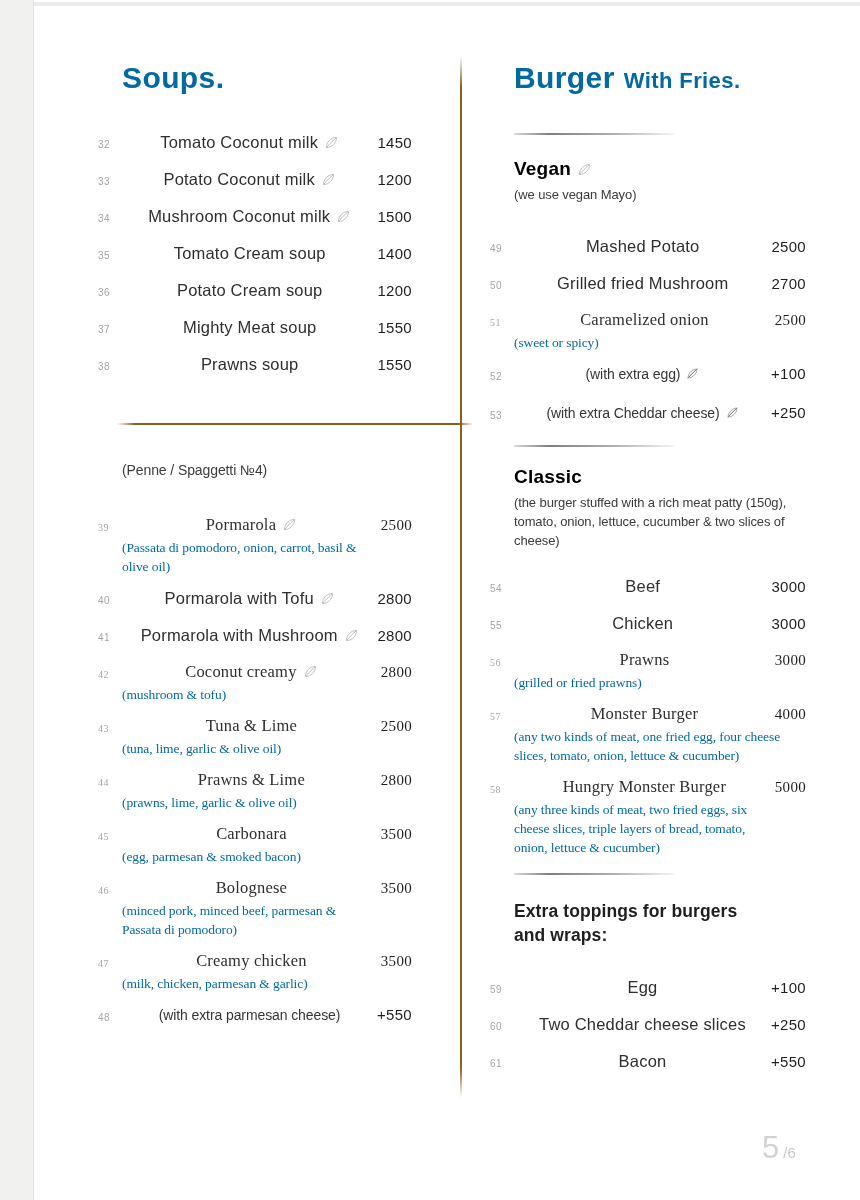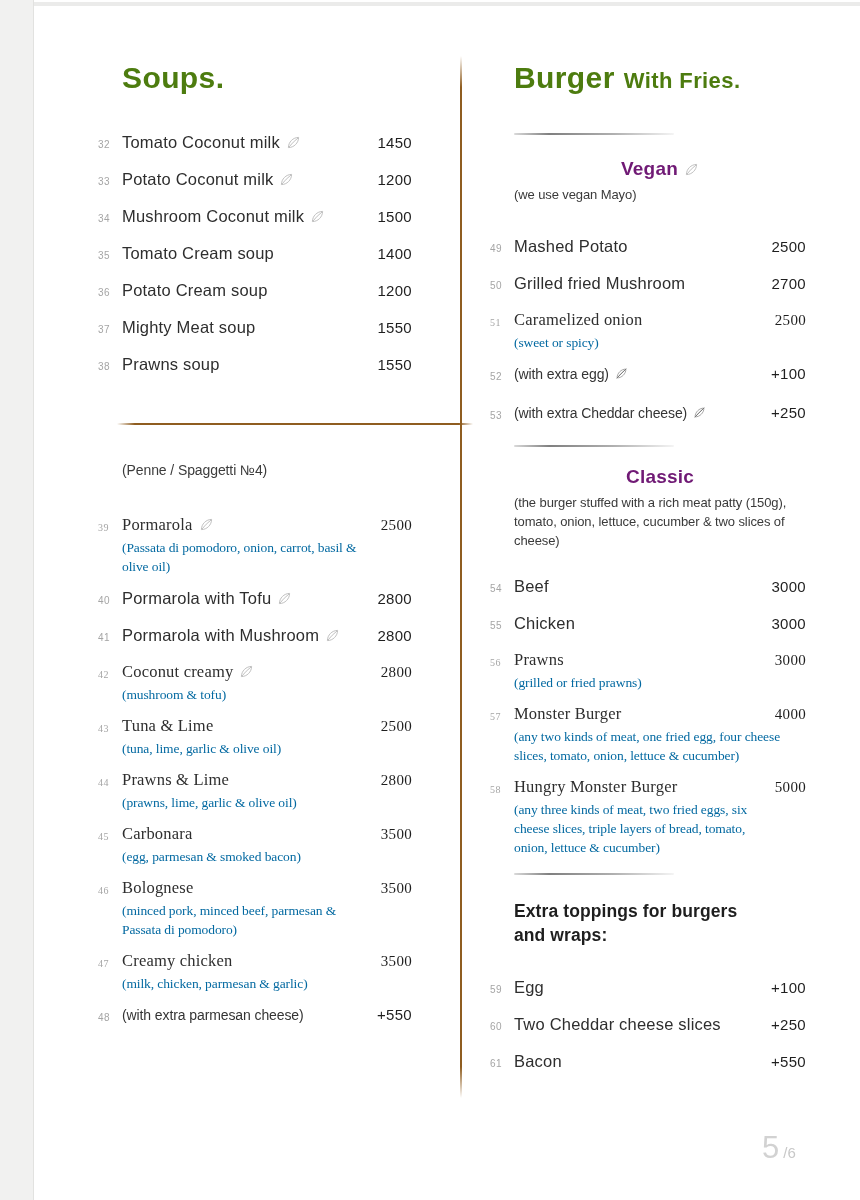--- a/index.html
+++ b/index.html
@@ -12,49 +12,49 @@
 
   .vline { position:absolute; left:460px; top:56px; width:2px; height:1042px;
            background:linear-gradient(to bottom, rgba(143,93,32,0), #8f5d20 3%, #8f5d20 97%, rgba(143,93,32,0)); }
   .hline { position:absolute; left:117px; top:423px; width:356px; height:2px;
            background:linear-gradient(to right, rgba(143,93,32,0), #8f5d20 5%, #8f5d20 96%, rgba(143,93,32,0)); }
 
   .col { position:absolute; top:60px; }
   .col-left  { left:122px; width:290px; }
   .col-right { left:514px; width:292px; }
 
-  .big-title { font-size:30px; font-weight:600; color:#4d7c0f; letter-spacing:.4px;
+  .big-title { font-size:30px; font-weight:600; color:#0369a1; letter-spacing:.4px;
                margin:0; line-height:36px; }
   .title-rest { font-size:22px; margin-left:9px; }
 
   .subtitle { font-size:14px; color:#3c3c3c; line-height:18px; margin-top:8px; letter-spacing:-.1px; }
 
   .gray-divider { width:160px; height:2px; border-radius:1px;
       background:linear-gradient(to right, rgba(120,120,120,.28), rgba(85,85,85,.75) 22%, rgba(110,110,110,.55) 62%, rgba(150,150,150,.10)); }
   .gd-1 { margin-top:34px; }
   .gd-2 { margin-top:22px; }
   .gd-3 { margin-top:16px; }
 
-  .sub-head { font-size:19px; font-weight:600; color:#701a75; line-height:23px; margin:22px 0 0 0; letter-spacing:.2px;text-align:center; }
+  .sub-head { font-size:19px; font-weight:600; color:#000000; line-height:23px; margin:22px 0 0 0; letter-spacing:.2px; }
   .sub-head.classic { margin-top:18px; }
   .note { font-size:13px; color:#3a3a3a; line-height:19px; margin-top:5px; max-width:300px; letter-spacing:-.1px; }
   .extras-head { font-size:17.5px; font-weight:600; color:#1e1e1e; line-height:24px; margin:24px 0 0 0; max-width:250px; letter-spacing:.1px; }
 
   .items { margin-top:36px; }
   .items-tight { margin-top:32px; }
   .items-classic { margin-top:26px; }
   .items-extras { margin-top:30px; }
   .pasta-block { margin-top:86px; }
 
   .mi { position:relative; margin-bottom:16px; }
   .mi.has-desc { margin-bottom:12px;font-family:Liberation Serif, serif; }
   .mi.addon { margin-bottom:19px; }
   .mi-num { position:absolute; left:-24px; top:7px; font-size:10px; color:#a5a5a5; letter-spacing:.5px; }
   .mi-row { display:flex; align-items:baseline; line-height:20px; }
-  .mi-name { flex:1; font-size:16.5px; color:#2e2e2e; letter-spacing:.2px; white-space:nowrap; }
+  .mi-name { flex:1; font-size:16.5px; color:#2e2e2e; letter-spacing:.2px; white-space:nowrap;text-align:center; }
   .mi.addon .mi-name { font-size:14px; color:#343434; letter-spacing:-.1px; }
   .mi-price { font-size:15px; color:#1f1f1f; letter-spacing:.3px; }
   .mi-desc { font-size:13.5px; color:#0369a1; line-height:19px; margin-top:3px; max-width:255px; letter-spacing:-.1px; }
   .col-right .mi-desc { max-width:268px; }
 
   .leaf { width:15px; height:15px; margin-left:6px; position:relative; top:2px; }
   .leaf path { fill:none; stroke:#b9b9b9; stroke-width:1.2; }
   .leaf.crossed { width:13px; height:13px; top:1px; }
   .leaf.crossed path { stroke:#8f8f8f; }
   .leaf.crossed line { stroke:#6e6e6e; stroke-width:1.2; }

